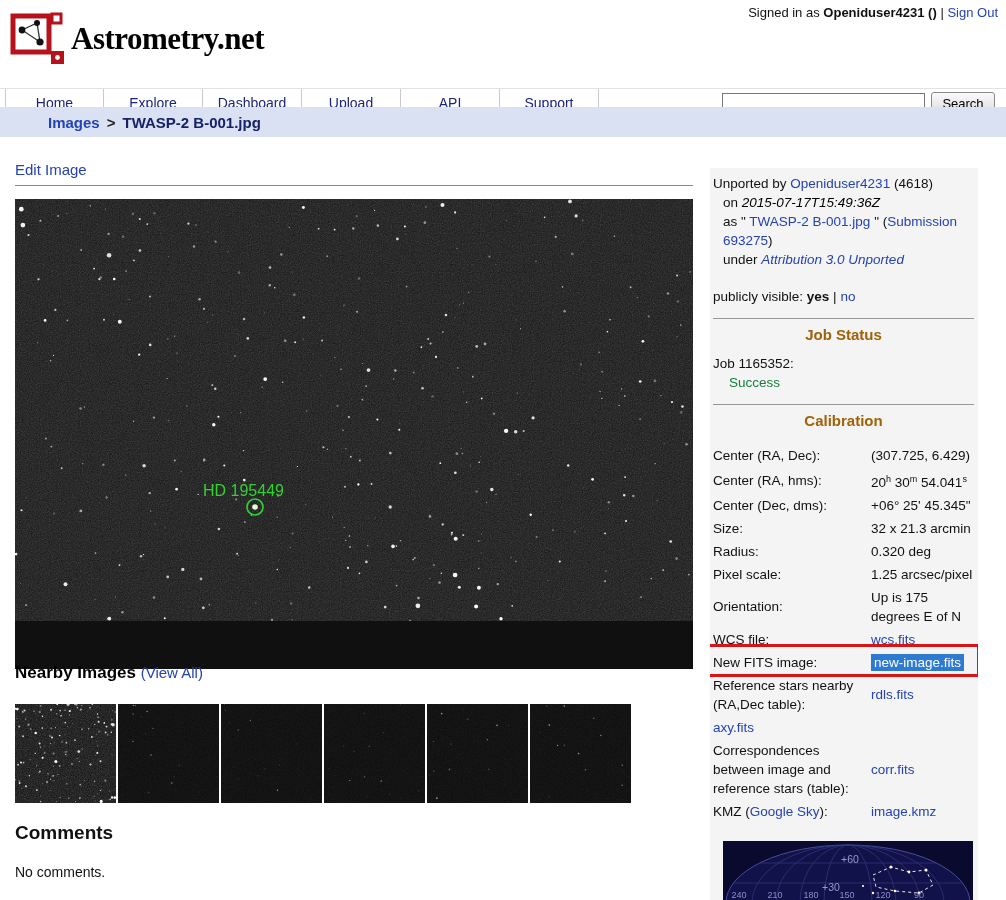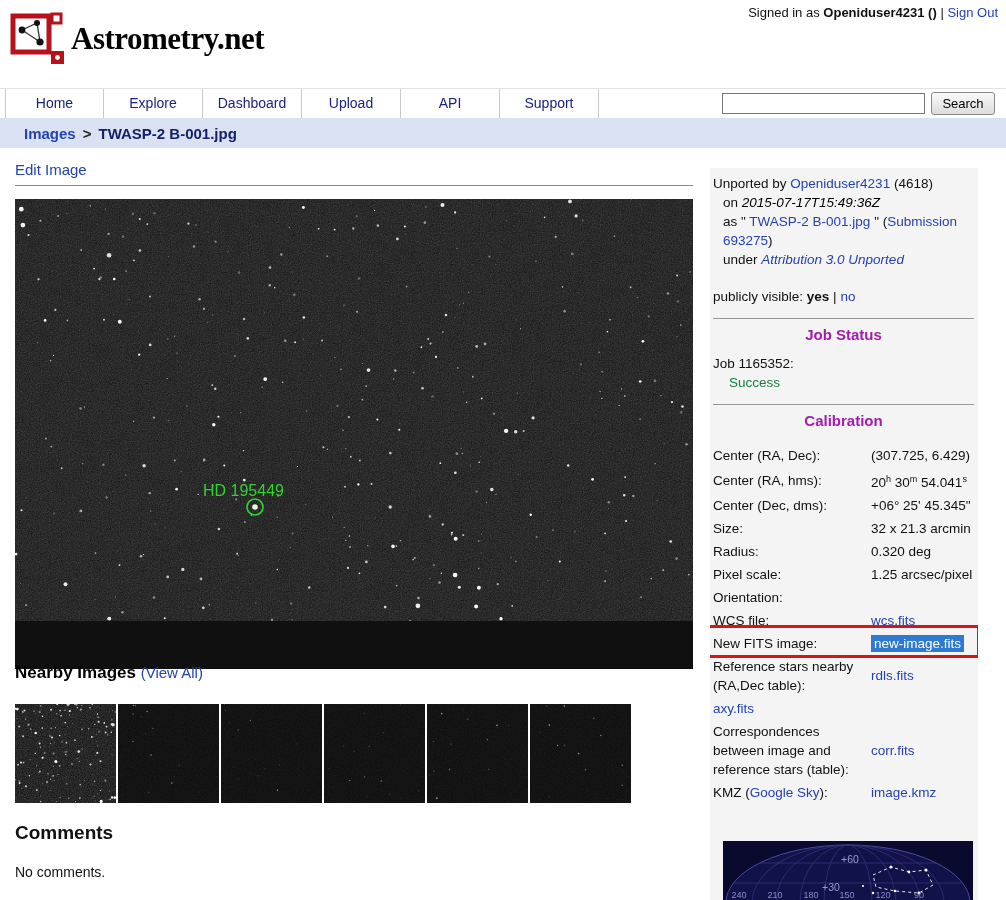--- a/index.html
+++ b/index.html
@@ -16,22 +16,22 @@
   
   .nav { position:absolute; top:88px; left:0; width:1006px; height:30px; border-top:1px solid #e2e2e2; background:#fff; }
   .nav-tabs { display:flex; height:30px; padding-left:5px; }
   .tab { width:99px; text-align:center; line-height:29px; font-size:14px; color:#1a237e;
          border-right:1px solid #c9c9c9; cursor:pointer; }
   .tab:first-child { border-left:1px solid #c9c9c9; }
   .search-input { position:absolute; left:722px; top:4px; width:203px; height:21px; border:1px solid #777; font-size:13px; padding:0 4px; }
   .search-btn { position:absolute; left:931px; top:3px; width:64px; height:23px; font-size:13px;
                 background:linear-gradient(#fafafa,#dcdcdc); border:1px solid #8a8a8a; border-radius:3px; cursor:pointer; }
   
-  .crumbbar { position:absolute; top:118px; left:0; width:1006px; height:30px; background:#d9e1f2;
-              display:flex; align-items:center; padding-left:24px; font-size:15px; font-weight:bold; }
+  .crumbbar { position:absolute; top:107px; left:0; width:1006px; height:30px; background:#d9e1f2;
+              display:flex; align-items:center; padding-left:48px; font-size:15px; font-weight:bold; }
   .crumb-sep { margin:0 7px; color:#222; }
   .crumb-cur { color:#16216a; }
   
   .edit-link { position:absolute; top:161px; left:15px; font-size:15px; }
   .left-rule { position:absolute; top:185px; left:15px; width:678px; border-top:1px solid #8a8a8a; }
   .main-image { position:absolute; top:199px; left:15px; width:678px; height:470px; background:#101010; }
   .nearby-head { position:absolute; top:663px; left:15px; font-size:17px; }
   .nearby-title { font-weight:bold; color:#000; }
   .view-all { font-size:15px; }
   .thumbs { position:absolute; top:704px; left:15px; display:flex; gap:2px; }
@@ -40,21 +40,21 @@
   .no-comments { position:absolute; top:864px; left:15px; font-size:14px; }
   
   .sidebar { position:absolute; top:168px; left:710px; width:268px; height:732px; background:#f4f4f4;
              font-size:13.5px; line-height:19px; padding:6px 4px 0 3px; overflow:hidden; }
   .sb-line { padding-left:0; }
   .sb-indent { padding-left:10px; }
   .date { color:#000000; font-style:italic; }
   .license { font-style:italic; }
   .vis-line { margin-top:18px; }
   .sb-sec { border-top:1px solid #979797; margin-top:12px; padding-top:6px; }
-  .sb-title { text-align:center; font-weight:bold; font-size:15px; color:#a21caf; }
+  .sb-title { text-align:center; font-weight:bold; font-size:15px; color:#a16207; }
   .job-line { margin-top:10px; }
   .job-status { padding-left:16px; }
   .cal-table { margin-top:14px; }
   .cal-row { display:flex; align-items:center; padding:2px 0; position:relative; }
   .cal-label { width:158px; flex:none; padding-right:4px; }
   .cal-value { flex:1; }
   .cal-value sup { font-size:9px; }
   .selected { background:#2e7ad1; color:#fff; padding:1px 3px; }
   .redbox { position:absolute; left:-26px; right:-6px; top:-7px; bottom:-3px; border:3px solid #d81414; pointer-events:none; z-index:5; }
   .skymap { position:absolute; top:841px; left:723px; width:250px; height:59px; overflow:hidden; }
@@ -800,20 +800,21 @@
         <div class="cal-row">
           <div class="cal-label">Radius:</div>
           <div class="cal-value"><span>0.320 deg</span></div>
         </div>
         <div class="cal-row">
           <div class="cal-label">Pixel scale:</div>
           <div class="cal-value"><span>1.25 arcsec/pixel</span></div>
         </div>
         <div class="cal-row">
           <div class="cal-label">Orientation:</div>
+          <div class="cal-value"><span>Up is 175 degrees E of N</span></div>
         </div>
         <div class="cal-row">
           <div class="cal-label">WCS file:</div>
           <div class="cal-value"><span class="lnk">wcs.fits</span></div>
         </div>
         <div class="cal-row">
           <div class="cal-label">New FITS image:</div>
           <div class="cal-value"><span class="lnk selected">new-image.fits</span></div>
           <div class="redbox" style="border-color: rgb(216, 20, 20);"></div>
         </div>

